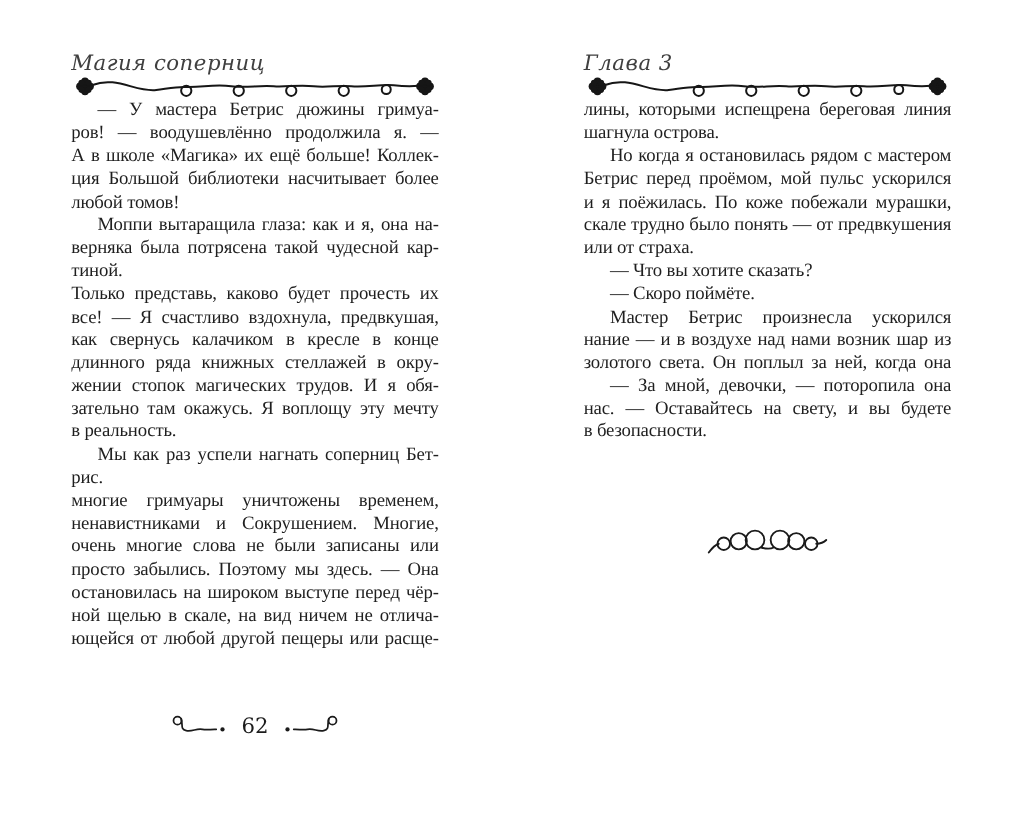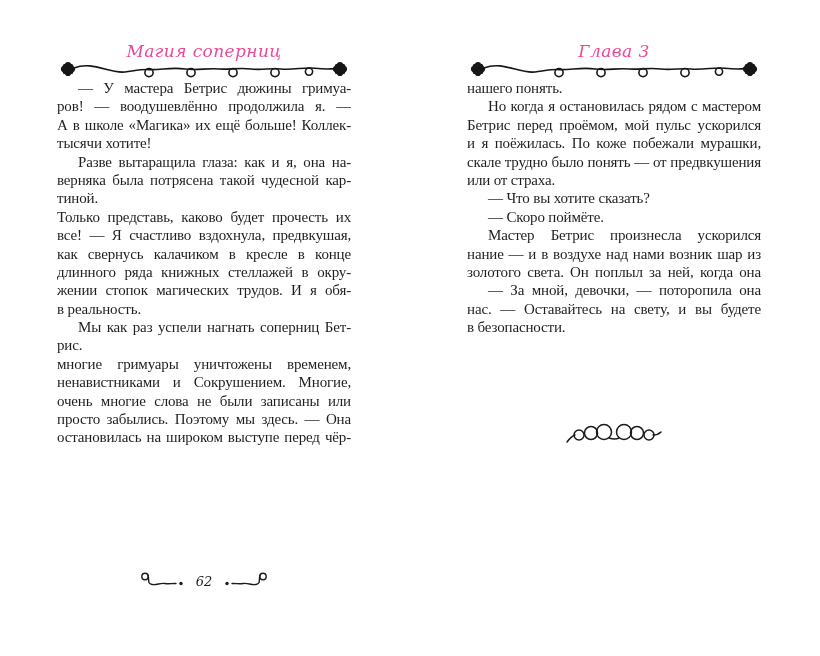--- a/index.html
+++ b/index.html
@@ -6,26 +6,26 @@
   body {
     width: 820px; height: 656px;
     background: #ffffff;
     position: relative;
     overflow: hidden;
     font-family: "Liberation Serif", serif;
     color: #1f1f1f;
   }
   .running-header {
     position: absolute; top: 41px; width: 294px;
-    text-align: center;
+    text-align: left;
     font-family: "DejaVu Serif", serif;
     font-style: italic;
     font-size: 17px;
     letter-spacing: 0.4px;
-    color: #ec4899;
+    color: #404040;
     white-space: nowrap;
   }
   .header-rule {
     position: absolute; top: 57px; width: 294px; height: 24px;
   }
   .text-column {
     position: absolute; top: 79px; width: 294px;
     font-size: 15px;
     letter-spacing: -0.15px;
     overflow: hidden;
@@ -39,22 +39,21 @@
   }
   .line.end { text-align-last: left; }
   .line.indent { text-indent: 21px; }
   .pagenum-block {
     position: absolute; top: 571px; left: 57px; width: 294px;
     display: flex; align-items: center; justify-content: center;
     gap: 7px;
   }
   .pagenum {
     font-family: "DejaVu Serif", serif;
-    font-style: italic;
-    font-size: 13px;
+    font-size: 17px;
     color: #1b1b1b;
   }
   .scene-break {
     position: absolute; top: 417px; left: 467px; width: 294px;
     display: flex; justify-content: center;
   }
   svg { display: block; }
 </style>
 </head>
 <body>
@@ -93,37 +92,41 @@
     <circle cx="176" cy="15.6" r="4.1"></circle>
     <circle cx="218" cy="15.6" r="4.1"></circle>
     <circle cx="252" cy="14.6" r="3.6"></circle>
   </g>
 </svg>
 
 <div class="text-column" style="left:57px; height:482px">
     <div class="line indent">— У мастера Бетрис дюжины гримуа-</div>
     <div class="line">ров! — воодушевлённо продолжила я. —</div>
     <div class="line">А в школе «Магика» их ещё больше! Коллек-</div>
-    <div class="line end">тысячи хотите!</div>
-    <div class="line indent">Разве вытаращила глаза: как и я, она на-</div>
+    <div class="line">ция Большой библиотеки насчитывает более</div>
+    <div class="line end">любой томов!</div>
+    <div class="line indent">Моппи вытаращила глаза: как и я, она на-</div>
     <div class="line">верняка была потрясена такой чудесной кар-</div>
     <div class="line end">тиной.</div>
     <div class="line">Только представь, каково будет прочесть их</div>
     <div class="line">все! — Я счастливо вздохнула, предвкушая,</div>
     <div class="line">как свернусь калачиком в кресле в конце</div>
     <div class="line">длинного ряда книжных стеллажей в окру-</div>
     <div class="line">жении стопок магических трудов. И я обя-</div>
+    <div class="line">зательно там окажусь. Я воплощу эту мечту</div>
     <div class="line end">в реальность.</div>
     <div class="line indent">Мы как раз успели нагнать соперниц Бет-</div>
     <div class="line end">рис.</div>
     <div class="line">многие гримуары уничтожены временем,</div>
     <div class="line">ненавистниками и Сокрушением. Многие,</div>
     <div class="line">очень многие слова не были записаны или</div>
     <div class="line">просто забылись. Поэтому мы здесь. — Она</div>
     <div class="line">остановилась на широком выступе перед чёр-</div>
+    <div class="line">ной щелью в скале, на вид ничем не отлича-</div>
+    <div class="line">ющейся от любой другой пещеры или расще-</div>
   </div>
 
 <div class="pagenum-block">
   <svg width="50" height="20" viewBox="0 0 50 20">
     <g fill="none" stroke="#1b1b1b" stroke-width="1.4" stroke-linecap="round">
       <circle cx="6" cy="5.5" r="3.2"></circle>
       <path d="M 9 4 C 10.5 9, 8 12.5, 13 13.5 C 18 14.5, 21 11.5, 26 12.5 C 30 13.3, 33 12.2, 37 12.5"></path>
     </g>
     <circle cx="42" cy="12.5" r="1.7" fill="#1b1b1b"></circle>
   </svg>
@@ -168,21 +171,22 @@
     <path d="M 17 11 C 36 3.5, 52 17, 68 15 C 78 13.7, 84 12.3, 92 12.6 C 104 13.2, 114 10, 128 12 C 140 13.6, 150 11, 162 12 C 172 12.8, 182 10.5, 194 12 C 204 13.3, 214 11, 224 12 C 236 13.2, 248 10, 258 11.2 C 268 12.3, 274 12, 278 11.6"></path>
     <circle cx="92" cy="15.6" r="4.1"></circle>
     <circle cx="134" cy="15.6" r="4.1"></circle>
     <circle cx="176" cy="15.6" r="4.1"></circle>
     <circle cx="218" cy="15.6" r="4.1"></circle>
     <circle cx="252" cy="14.6" r="3.6"></circle>
   </g>
 </svg>
 
 <div class="text-column" style="left:467px; height:300px">
-    <div class="line end">нашего понять.</div>
+    <div class="line">лины, которыми испещрена береговая линия</div>
+    <div class="line end">шагнула острова.</div>
     <div class="line indent">Но когда я остановилась рядом с мастером</div>
     <div class="line">Бетрис перед проёмом, мой пульс ускорился</div>
     <div class="line">и я поёжилась. По коже побежали мурашки,</div>
     <div class="line">скале трудно было понять — от предвкушения</div>
     <div class="line end">или от страха.</div>
     <div class="line indent end">— Что вы хотите сказать?</div>
     <div class="line indent end">— Скоро поймёте.</div>
     <div class="line indent">Мастер Бетрис произнесла ускорился закли-</div>
     <div class="line">нание — и в воздухе над нами возник шар из</div>
     <div class="line">золотого света. Он поплыл за ней, когда она</div>

